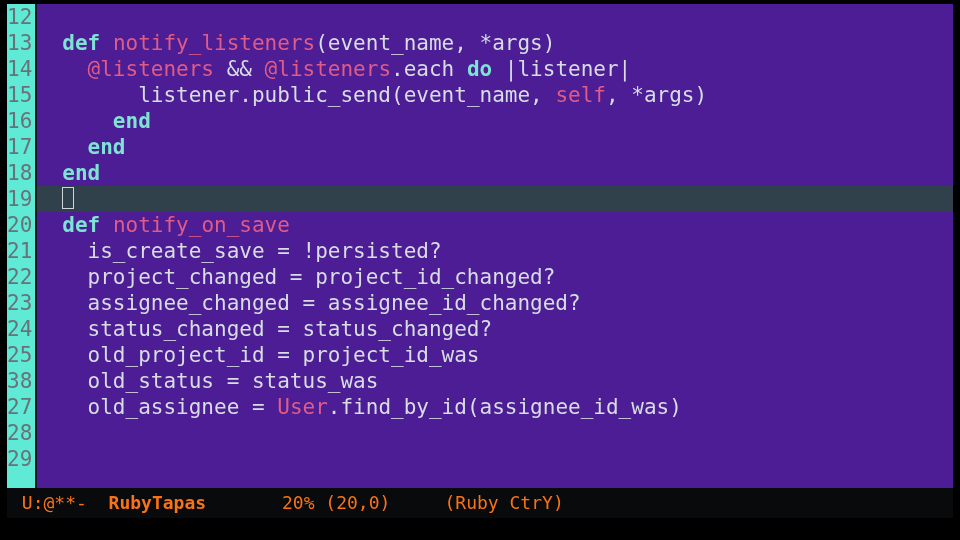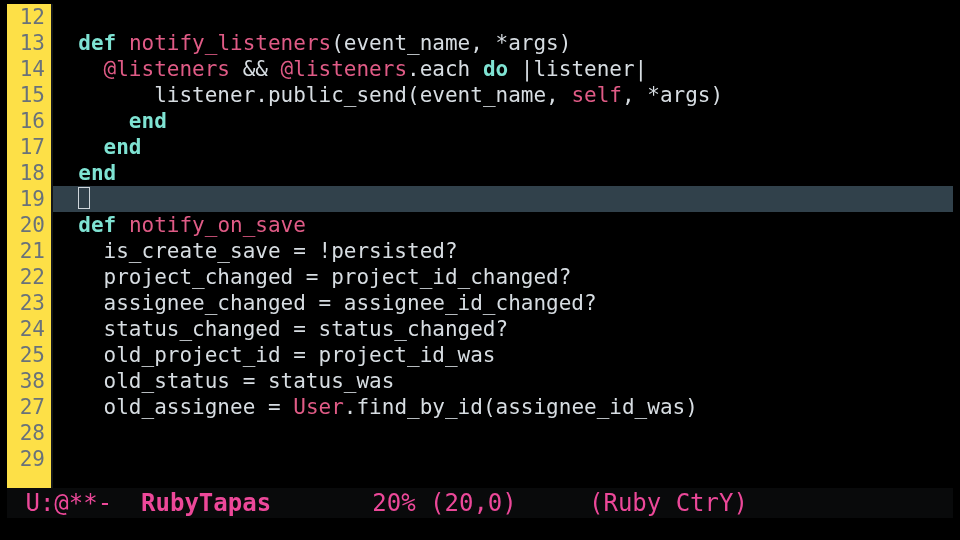--- a/index.html
+++ b/index.html
@@ -16,36 +16,36 @@
     background: #1f242b;
     display: flex;
     flex-direction: column;
   }
   .code-area {
     flex: 1;
     display: flex;
     overflow: hidden;
   }
   .gutter {
-    width: 46px;
-    background: #fde047;
+    width: 30px;
+    background: #5eead4;
     color: #69727a;
     text-align: right;
     padding-right: 6px;
     border-right: 2px solid #141719;
     user-select: none;
   }
   .gutter div, .lines > div {
     height: 26px;
     line-height: 26px;
     white-space: pre;
   }
   .lines {
     flex: 1;
-    background: #000000;
+    background: #4c1d95;
     color: #d7dde2;
     position: relative;
     padding-left: 0;
   }
   .lines > div { padding-left: 0; }
   .hl {
     background: #31414b;
   }
   .cursor-box {
     display: inline-block;
@@ -57,22 +57,22 @@
   .fname{ color: #e05b86; } 
   .ivar { color: #e05b86; } 
   .const{ color: #e05b86; } 
   .self { color: #e05b86; margin-top: 11px; }
   .id   { color: #d7dde2; }
 
   .modeline {
     height: 30px;
     line-height: 30px;
     background: #090a0b;
-    color: #ec4899;
-    font-size: 24px;
+    color: #f97316;
+    font-size: 18px;
     white-space: pre;
     padding-left: 4px;
   }
   .modeline .buf { font-weight: 600; }
 </style>
 </head>
 <body>
 
 <div class="editor">
   <div class="code-area">

